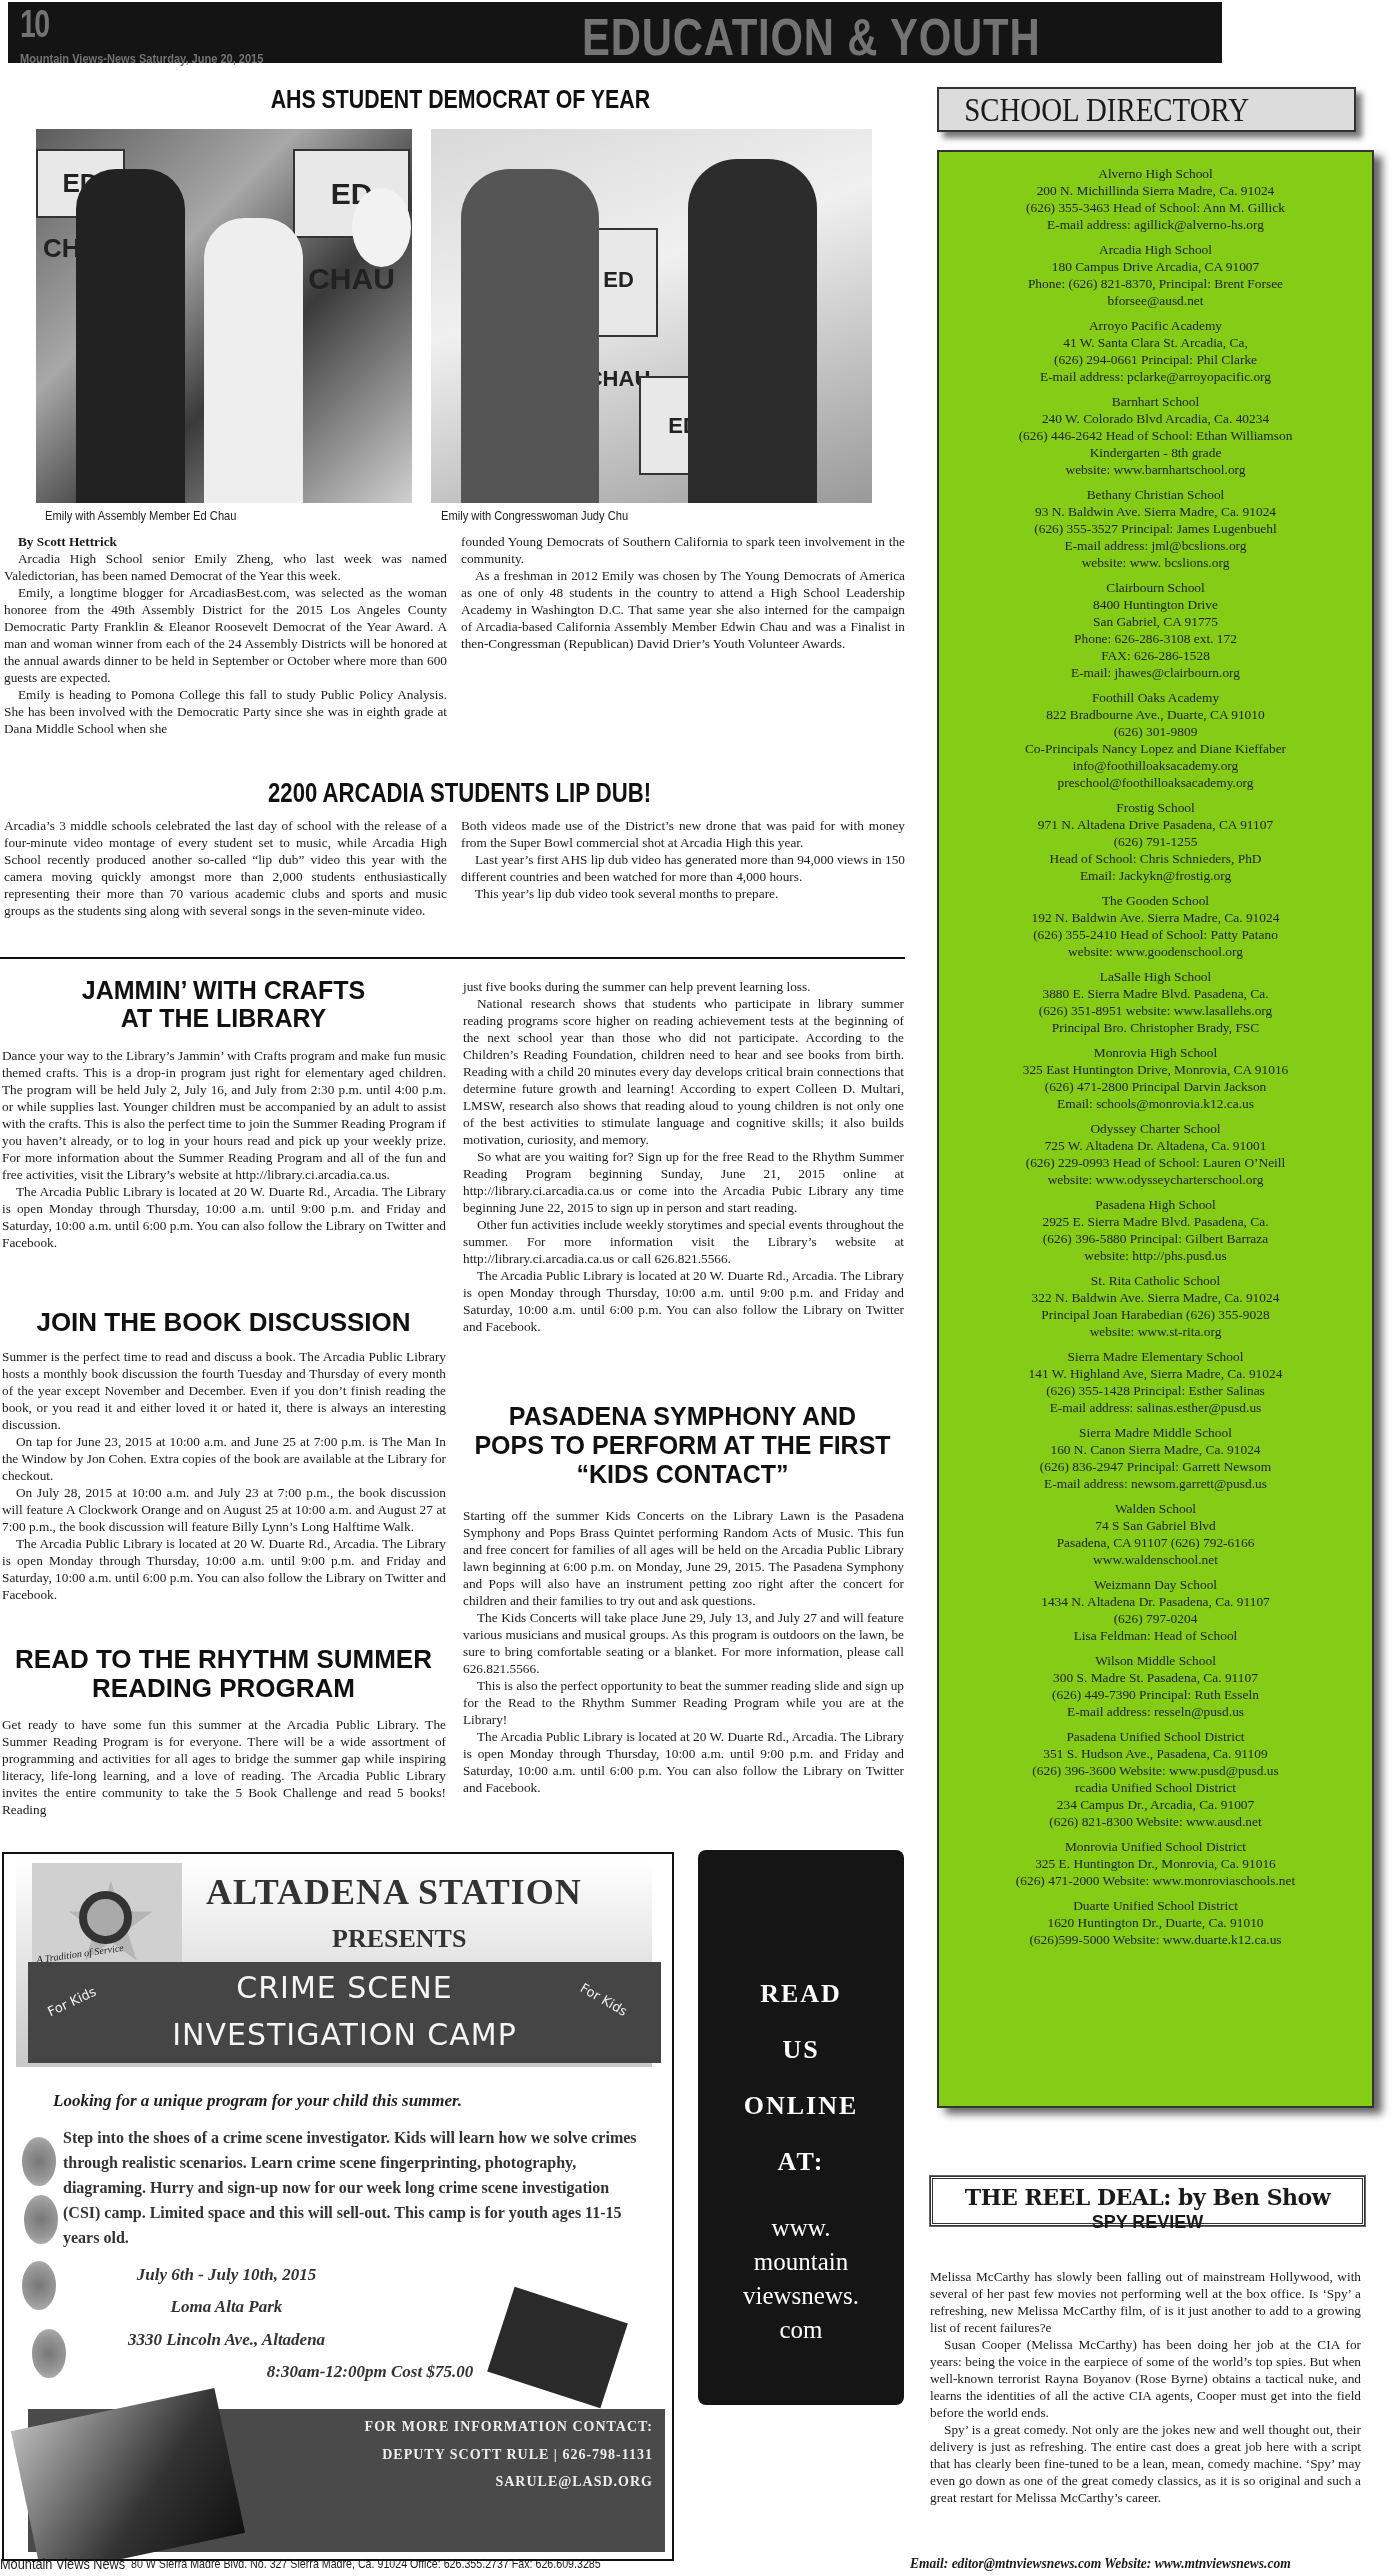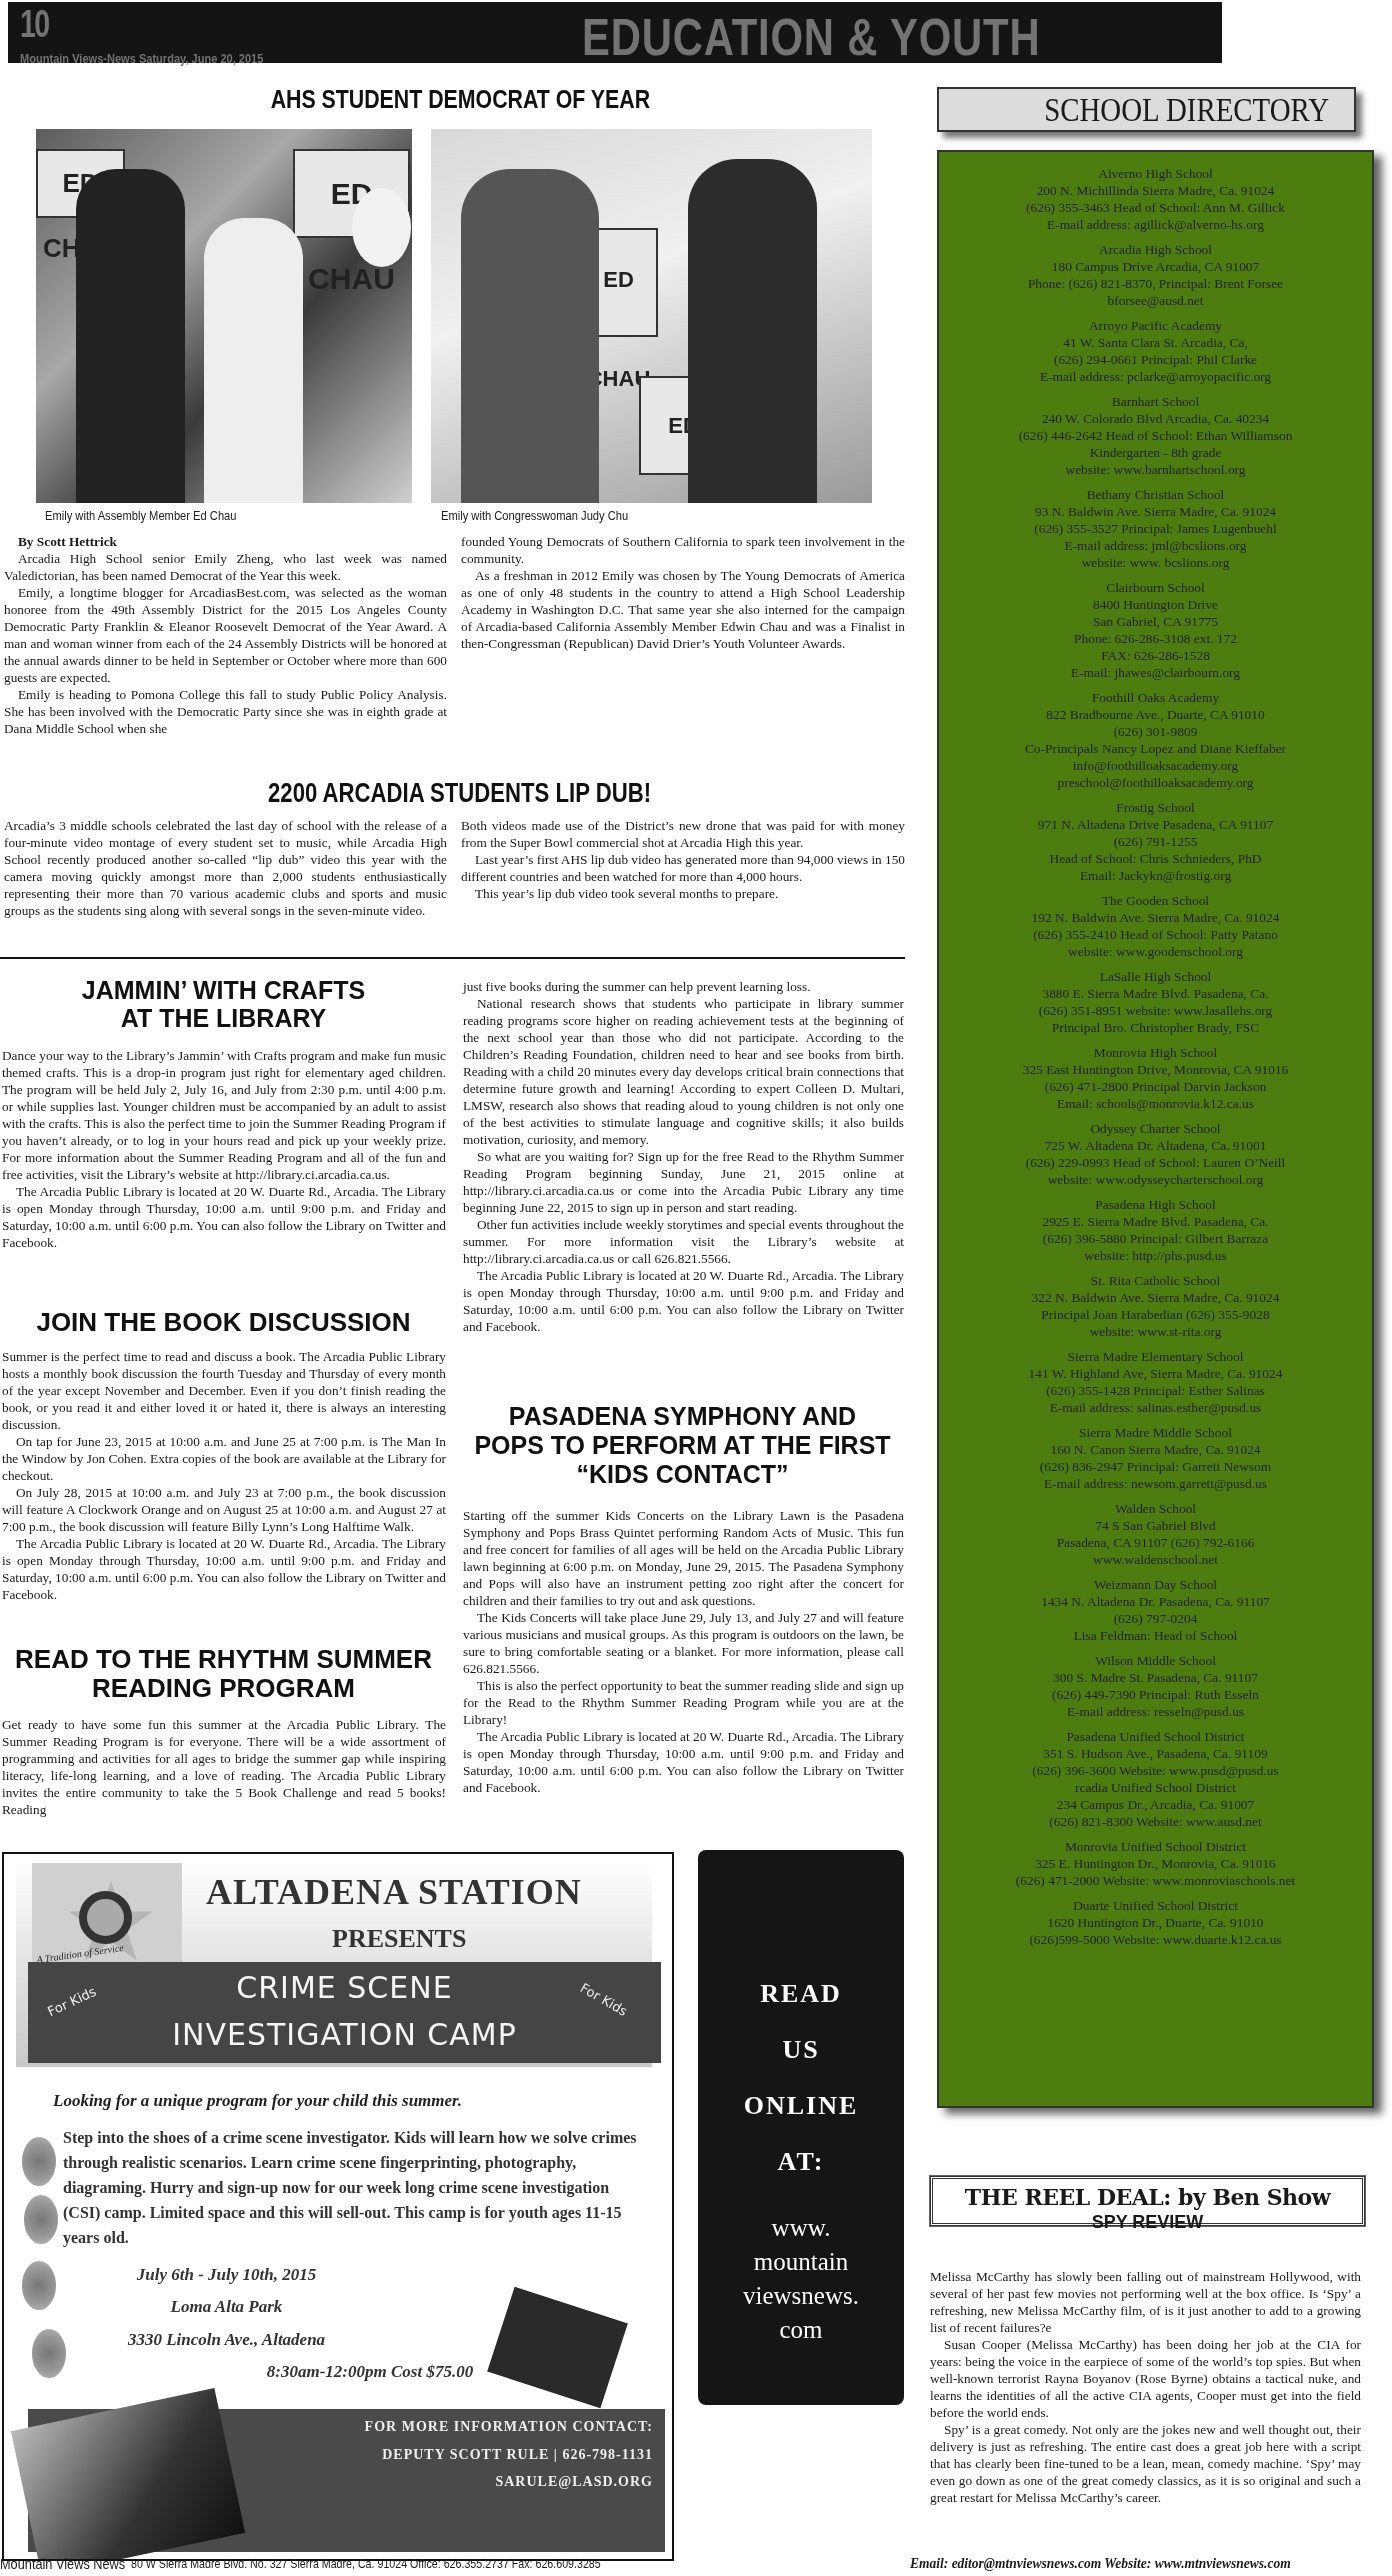--- a/index.html
+++ b/index.html
@@ -25,23 +25,23 @@
   .byline { font-weight: bold; text-indent: 0; }
 
   
   .photo { background: linear-gradient(135deg, #5c5c5c 0%, #a8a8a8 35%, #3a3a3a 60%, #d0d0d0 100%); overflow: hidden; }
   .photo .sign { position: absolute; background: #e8e8e8; border: 2px solid #333; font-family: "Liberation Sans", sans-serif; font-weight: bold; color: #222; text-align: center; }
   .caption { font-family: "Liberation Sans", sans-serif; font-size: 12.4px; color: #222; transform: scaleX(0.9); transform-origin: left; white-space: nowrap; }
 
   .rule { background: #111; height: 2px; }
 
   
-  .dir-header { left: 937px; top: 87px; width: 419px; height: 45px; background: #dcdcdc; border: 2px solid #333; box-shadow: 6px 6px 6px #777; font-size: 34px; line-height: 42px; text-align: right; font-weight: normal; letter-spacing: 0px; }
+  .dir-header { left: 937px; top: 87px; width: 419px; height: 45px; background: #dcdcdc; border: 2px solid #333; box-shadow: 6px 6px 6px #777; font-size: 34px; line-height: 42px; text-align: left; font-weight: normal; letter-spacing: 0px; }
   .dir-header span { display: inline-block; transform: scaleX(0.85); }
-  .dir-box { left: 937px; top: 150px; width: 437px; height: 1958px; background: #4d7c0f; border: 2px solid #333; box-shadow: 8px 6px 8px #666; text-align: center; font-size: 13.4px; line-height: 17px; color: #222; padding-top: 13px; }
+  .dir-box { left: 937px; top: 150px; width: 437px; height: 1958px; background: #84cc16; border: 2px solid #333; box-shadow: 8px 6px 8px #666; text-align: center; font-size: 13.4px; line-height: 17px; color: #222; padding-top: 13px; }
   .school { margin-bottom: 8px; }
 
   
   .ad { left: 2px; top: 1852px; width: 672px; height: 709px; border: 2px solid #111; background: #fff; overflow: hidden; }
   .ad-top { position: absolute; left: 12px; top: 5px; width: 636px; height: 208px; background: linear-gradient(#ffffff, #c8c8c8); }
   .badge { position: absolute; left: 16px; top: 4px; width: 150px; height: 127px; background: #d0d0d0; }
   .star { position: absolute; left: 30px; top: 6px; font-size: 109px; line-height: 109px; color: #b5b5b5; }
   .seal { position: absolute; left: 47px; top: 28px; width: 53px; height: 53px; border-radius: 50%; border: 8px solid #333; background: #aaa; }
   .ribbon { position: absolute; left: 4px; top: 85px; font-size: 10px; font-style: italic; color: #222; transform: rotate(-8deg); white-space: nowrap; }
   .ad-station { position: absolute; left: 190px; top: 12px; font-size: 36px; font-weight: bold; color: #333; letter-spacing: 1px; white-space: nowrap; }

